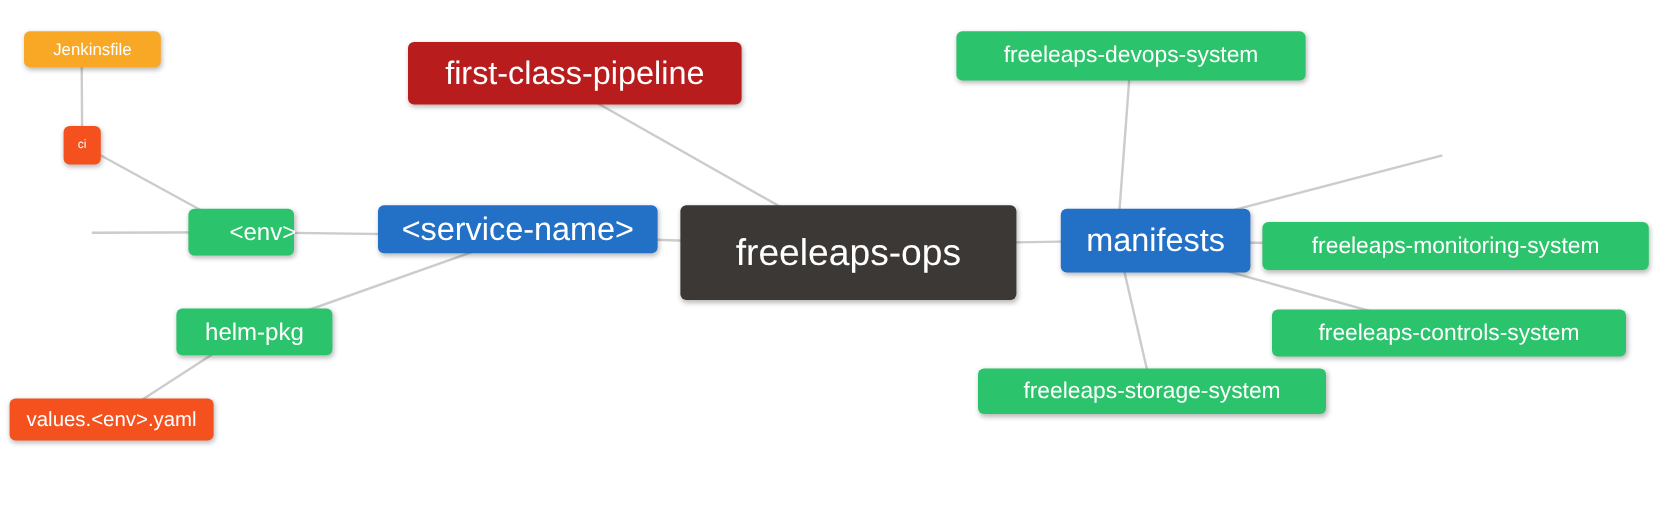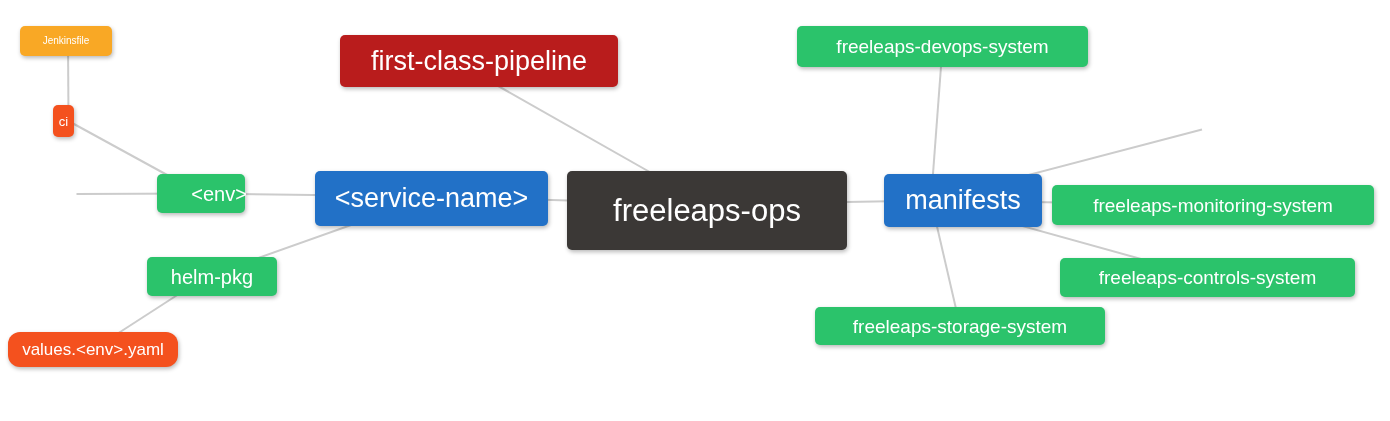--- a/index.html
+++ b/index.html
@@ -51,39 +51,39 @@
       <line x1="454" y1="61" x2="707" y2="204.5" stroke="#cccccc" stroke-width="2"></line>
       <line x1="431.5" y1="196.5" x2="707" y2="204.5" stroke="#cccccc" stroke-width="2"></line>
       <line x1="707" y1="204.5" x2="931" y2="200.5" stroke="#cccccc" stroke-width="2"></line>
       <line x1="931" y1="200.5" x2="942.5" y2="46.5" stroke="#cccccc" stroke-width="2"></line>
       <line x1="931" y1="200.5" x2="1202" y2="129.5" stroke="#cccccc" stroke-width="2"></line>
       <line x1="931" y1="200.5" x2="1213" y2="205" stroke="#cccccc" stroke-width="2"></line>
       <line x1="931" y1="200.5" x2="1207.5" y2="277.5" stroke="#cccccc" stroke-width="2"></line>
       <line x1="931" y1="200.5" x2="960" y2="326" stroke="#cccccc" stroke-width="2"></line>
     </svg>
 
-<div class="node" style="left: 20px; top: 26px; width: 92px; height: 30px; background: rgb(249, 168, 37); font-size: 10px; color: rgb(255, 255, 255);">
+<div class="node" style="left: 20px; top: 26px; width: 114px; height: 30px; background: rgb(249, 168, 37); font-size: 14px; color: rgb(255, 255, 255);">
       <span>Jenkinsfile</span>
     </div>
-    <div class="node" style="left: 53px; top: 105px; width: 21px; height: 32px; background: rgb(244, 81, 30); font-size: 13px; color: rgb(255, 255, 255);">
+    <div class="node" style="left: 53px; top: 105px; width: 31px; height: 32px; background: rgb(244, 81, 30); font-size: 10px; color: rgb(255, 255, 255);">
       <span>ci</span>
     </div>
     <div class="node" style="left: 157px; top: 174px; width: 88px; height: 39px; background: rgb(43, 195, 107); font-size: 20px; color: rgb(255, 255, 255); padding-left: 36px;">
       <span>&lt;env&gt;</span>
     </div>
     <div class="node" style="left: 147px; top: 257px; width: 130px; height: 39px; background: rgb(43, 195, 107); font-size: 20px; color: rgb(255, 255, 255);">
       <span>helm-pkg</span>
     </div>
-    <div class="node" style="left: 8px; top: 332px; width: 170px; height: 35px; background: rgb(244, 81, 30); font-size: 17px; color: rgb(255, 255, 255); border-radius: 12px;">
+    <div class="node" style="left: 8px; top: 332px; width: 170px; height: 35px; background: rgb(244, 81, 30); font-size: 17px; color: rgb(255, 255, 255);">
       <span>values.&lt;env&gt;.yaml</span>
     </div>
     <div class="node" style="left: 315px; top: 35px; width: 278px; height: 52px; background: #b91c1c; font-size: 27px; color: rgb(255, 255, 255); margin-left: 25px;">
       <span>first-class-pipeline</span>
     </div>
-    <div class="node" style="left: 315px; top: 171px; width: 233px; height: 55px; background: rgb(34, 113, 199); font-size: 27px; color: rgb(255, 255, 255);">
+    <div class="node" style="left: 315px; top: 171px; width: 233px; height: 40px; background: rgb(34, 113, 199); font-size: 27px; color: rgb(255, 255, 255);">
       <span>&lt;service-name&gt;</span>
     </div>
     <div class="node" style="left: 567px; top: 171px; width: 280px; height: 79px; background: rgb(59, 56, 54); font-size: 31px; color: rgb(255, 255, 255);">
       <span>freeleaps-ops</span>
     </div>
     <div class="node" style="left: 884px; top: 174px; width: 158px; height: 53px; background: rgb(34, 113, 199); font-size: 27px; color: rgb(255, 255, 255);">
       <span>manifests</span>
     </div>
     <div class="node" style="left: 797px; top: 26px; width: 291px; height: 41px; background: rgb(43, 195, 107); font-size: 19px; color: rgb(255, 255, 255);">
       <span>freeleaps-devops-system</span>

